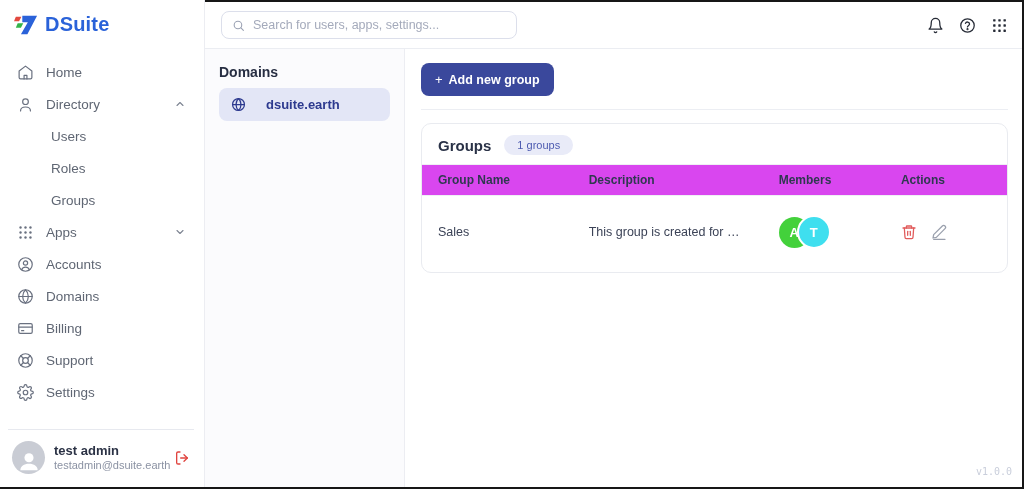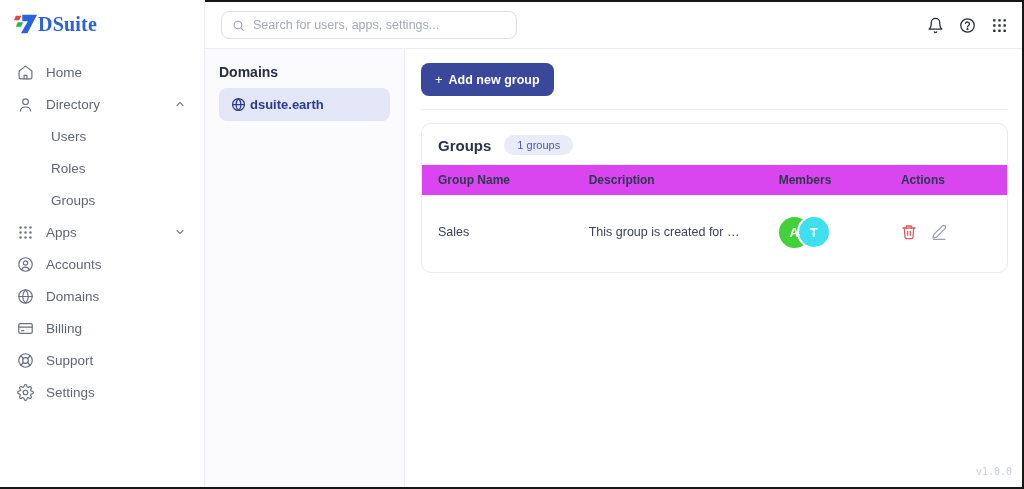--- a/index.html
+++ b/index.html
@@ -3,21 +3,21 @@
 <meta charset="utf-8">
 <style>
   * { margin:0; padding:0; box-sizing:border-box; }
   html,body { background:#ffffff; }
   body { width:1024px; height:489px; font-family:"Liberation Sans","DejaVu Sans",sans-serif; color:#3a4258; }
   .app { position:relative; width:1024px; height:489px; display:flex; background:#fff; overflow:hidden;
          border-right:2px solid #161616; border-bottom:2px solid #161616; }
 
   
   .sidebar { width:205px; flex:0 0 205px; background:#fff; border-right:1px solid #ecedf2; display:flex; flex-direction:column; }
-  .logo { display:flex; align-items:flex-start; padding:13px 16px 10px 14px; cursor:pointer;font-family:Liberation Serif, serif; }
+  .logo { display:flex; align-items:flex-end; gap:7px; padding:13px 16px 10px 14px; cursor:pointer; }
   .logo-text { font-size:20px; font-weight:700; color:#2a62d9; letter-spacing:.2px; }
   .nav { padding-top:10px; }
   .nav-item { display:flex; align-items:center; gap:12px; height:32px; padding:0 18px 0 16px; font-size:13.5px; color:#5f6673; cursor:pointer; }
   .nav-icon { width:18px; height:18px; flex:0 0 18px; display:flex; align-items:center; justify-content:center; color:#6a7180; }
   .nav-icon svg { width:17px; height:17px; }
   .nav-chevron { margin-left:auto; color:#7d8492; display:flex; }
   .nav-chevron svg { width:12px; height:12px; }
   .nav-sub { padding-left:51px; }
   .sidebar-bottom { margin-top:auto; }
   .sidebar-divider { border-top:1px solid #e7e9ef; margin:0 10px 0 8px; }
@@ -39,21 +39,21 @@
   .topbar-icons { display:flex; align-items:center; gap:15px; color:#262b36; }
   .topbar-icons .tb-icon { display:flex; cursor:pointer; }
   .topbar-icons svg { width:17px; height:17px; }
 
   .content-body { flex:1; display:flex; min-height:0; }
 
   
   .domains-panel { width:200px; flex:0 0 200px; background:#fbfbfd; border-right:1px solid #ecedf2; padding:15px 14px; }
   .domains-title { font-size:14px; font-weight:700; color:#272e42; margin-bottom:8px; }
   .domains-desc { font-size:11px; line-height:1.5; color:#8b92a3; margin-bottom:14px; }
-  .domain-pill { display:flex; align-items:center; gap:4px; background:#e3e6f6; border-radius:8px; padding:9px 12px; cursor:pointer; }
+  .domain-pill { display:flex; align-items:center; gap:20px; background:#e3e6f6; border-radius:8px; padding:9px 12px; cursor:pointer; }
   .domain-pill svg { width:15px; height:15px; color:#2d3a8f; flex:0 0 15px; }
   .domain-pill-label { font-size:13px; font-weight:700; color:#2d3a8f; }
 
   
   .main { flex:1; padding:14px 14px 0 16px; position:relative; background:#fff; min-width:0; }
   .main-header { display:flex; align-items:center; justify-content:space-between; padding-bottom:13px; border-bottom:1px solid #eceef3; }
   .page-title { font-size:23px; font-weight:700; color:#202946; letter-spacing:.2px; }
   .add-btn { display:flex; align-items:center; gap:6px; background:#3a489c; color:#fff; border:none; border-radius:8px; padding:9px 14px; font-size:12.5px; font-weight:600; font-family:inherit; cursor:pointer; }
   .add-btn .plus { font-size:13px; font-weight:400; }
 
@@ -200,20 +200,42 @@
         <span class="nav-icon">
           <svg viewBox="0 0 24 24" fill="none" stroke="currentColor" stroke-width="1.7" stroke-linecap="round" stroke-linejoin="round">
               <circle cx="12" cy="12" r="3.2"></circle>
               <path d="M19.4 15a1.7 1.7 0 0 0 .34 1.87l.06.06a2 2 0 1 1-2.83 2.83l-.06-.06a1.7 1.7 0 0 0-1.87-.34 1.7 1.7 0 0 0-1 1.55V21a2 2 0 1 1-4 0v-.09a1.7 1.7 0 0 0-1.11-1.55 1.7 1.7 0 0 0-1.87.34l-.06.06a2 2 0 1 1-2.83-2.83l.06-.06a1.7 1.7 0 0 0 .34-1.87 1.7 1.7 0 0 0-1.55-1H3a2 2 0 1 1 0-4h.09a1.7 1.7 0 0 0 1.55-1.11 1.7 1.7 0 0 0-.34-1.87l-.06-.06a2 2 0 1 1 2.83-2.83l.06.06a1.7 1.7 0 0 0 1.87.34h.01a1.7 1.7 0 0 0 1-1.55V3a2 2 0 1 1 4 0v.09a1.7 1.7 0 0 0 1 1.55 1.7 1.7 0 0 0 1.87-.34l.06-.06a2 2 0 1 1 2.83 2.83l-.06.06a1.7 1.7 0 0 0-.34 1.87v.01a1.7 1.7 0 0 0 1.55 1H21a2 2 0 1 1 0 4h-.09a1.7 1.7 0 0 0-1.51 1z"></path>
             </svg>
         </span>
         <span class="nav-label">Settings</span>
       </div>
     </nav>
 
+    <div class="sidebar-bottom">
+      <div class="sidebar-divider"></div>
+      <div class="user-row">
+        <span class="user-avatar">
+          <svg width="26" height="26" viewBox="0 0 24 24" fill="#ffffff">
+              <circle cx="12" cy="9" r="4.2"></circle>
+              <path d="M12 14.5c-4.6 0-8 2.4-8 6h16c0-3.6-3.4-6-8-6z"></path>
+            </svg>
+        </span>
+        <span class="user-meta">
+          <span class="user-name" style="display:block;">test admin</span>
+          <span class="user-email" style="display:block;">testadmin@dsuite.earth</span>
+        </span>
+        <span class="logout-btn">
+          <svg viewBox="0 0 24 24" fill="none" stroke="currentColor" stroke-width="2" stroke-linecap="round" stroke-linejoin="round">
+              <path d="M9 21H6a2 2 0 0 1-2-2V5a2 2 0 0 1 2-2h3"></path>
+              <polyline points="15 17 20 12 15 7"></polyline>
+              <line x1="20" y1="12" x2="10" y2="12"></line>
+            </svg>
+        </span>
+      </div>
+    </div>
   </aside>
 
   <div class="content">
 
     <header class="topbar">
       <label class="search-box">
         <span style="display:flex;">
           <svg viewBox="0 0 24 24" fill="none" stroke="currentColor" stroke-width="2" stroke-linecap="round">
               <circle cx="11" cy="11" r="7"></circle>
               <line x1="16.5" y1="16.5" x2="21" y2="21"></line>

